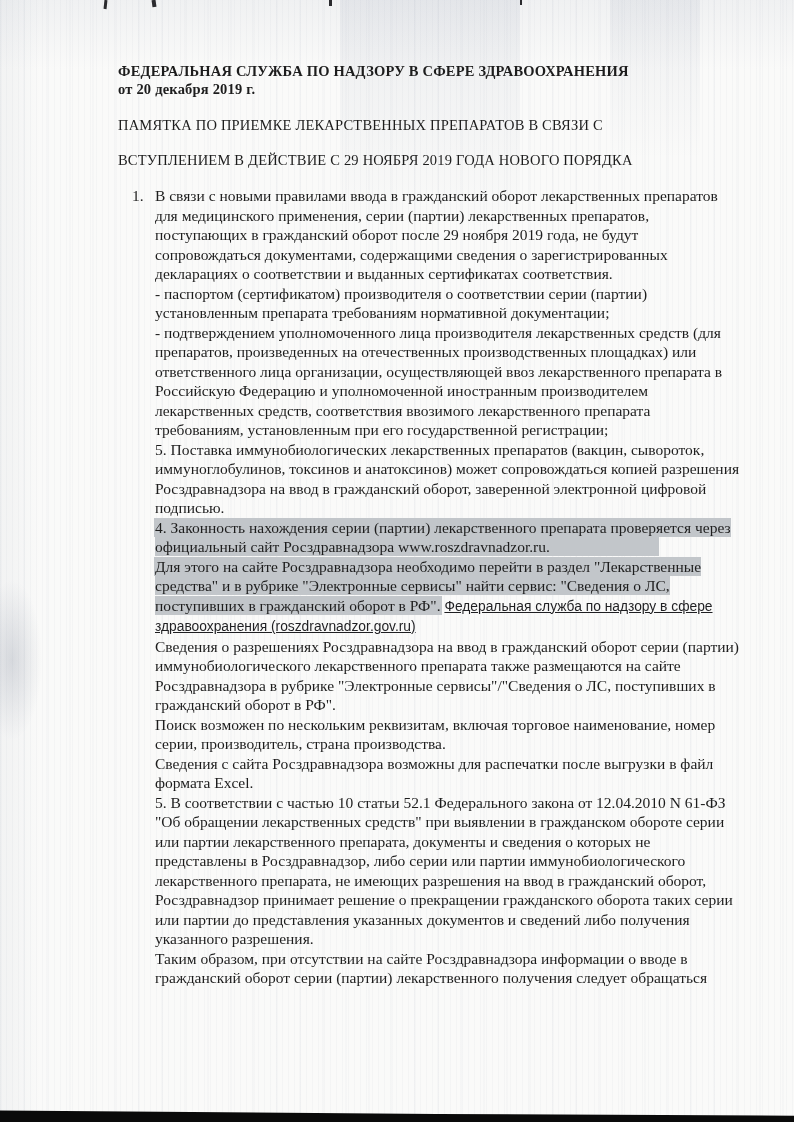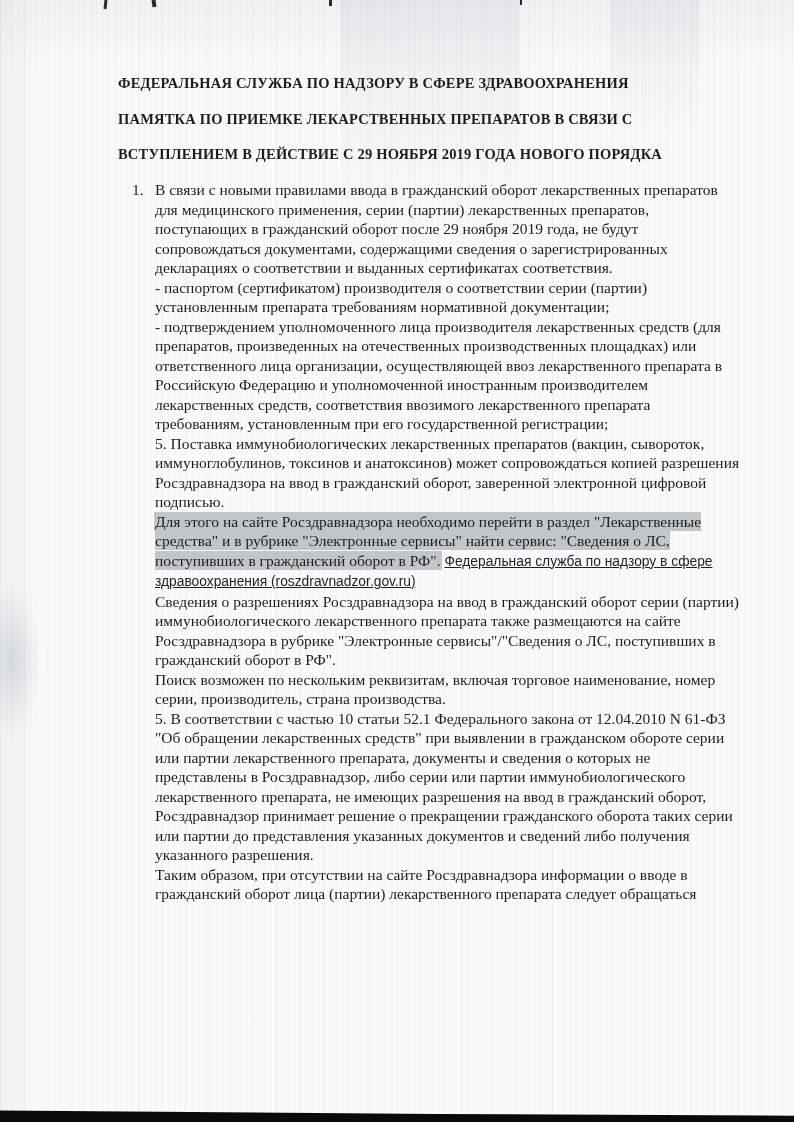--- a/index.html
+++ b/index.html
@@ -39,23 +39,23 @@
   .mark{position:absolute;background:#2a2a2e;pointer-events:none;}
   .mark-1{left:104px;top:0;width:3px;height:9px;transform:rotate(6deg);}
   .mark-2{left:152px;top:0;width:4px;height:7px;transform:rotate(-8deg);}
   .mark-3{left:329px;top:0;width:3px;height:6px;}
   .mark-4{left:520px;top:0;width:2px;height:5px;}
   .bottom-bar{
     position:absolute;left:0;bottom:0;width:794px;height:14px;background:var(--bar);
     clip-path:polygon(0 18%, 55% 42%, 100% 55%, 100% 100%, 0 100%);
   }
   
-  .content{position:absolute;left:118px;top:62px;width:624px;margin-top:12px;}
+  .content{position:absolute;left:118px;top:62px;width:624px;}
   .hdr-line{font-weight:bold;font-size:14.5px;line-height:18px;letter-spacing:0.2px;}
-  .title-line{font-weight:bold;font-size:14.5px;line-height:18px;margin-top:17px;letter-spacing:0.2px;}
+  .title-line{font-weight:normal;font-size:14.5px;line-height:18px;margin-top:17px;letter-spacing:0.2px;}
   .title-block{margin-top:18px;}
   .body-block{margin-top:17px;margin-left:37px;width:585px;font-size:15.5px;line-height:19.5px;}
   .para{position:relative;text-align:left;}
   .list-marker{position:absolute;left:-23px;top:0;}
   .seg-highlight{background:var(--hl);box-shadow:0 0 0 1px var(--hl);}
   .hl-extend .seg-highlight::after{
     content:"";display:inline-block;width:108px;height:13px;
     background:var(--hl);vertical-align:-2px;
   }
   .seg-link{
@@ -75,28 +75,31 @@
 <div class="band-b"></div>
 <div class="edge-smudge"></div>
 <div class="mark mark-1"></div>
 <div class="mark mark-2"></div>
 <div class="mark mark-3"></div>
 <div class="mark mark-4"></div>
 <div class="bottom-bar"></div>
 
 <div class="content">
   <div class="hdr-line">ФЕДЕРАЛЬНАЯ СЛУЖБА ПО НАДЗОРУ В СФЕРЕ ЗДРАВООХРАНЕНИЯ</div>
+  <div class="hdr-line">от 20 декабря 2019 г.</div>
   <div class="title-block">
     <div class="title-line">ПАМЯТКА ПО ПРИЕМКЕ ЛЕКАРСТВЕННЫХ ПРЕПАРАТОВ В СВЯЗИ С</div>
     <div class="title-line">ВСТУПЛЕНИЕМ В ДЕЙСТВИЕ С 29 НОЯБРЯ 2019 ГОДА НОВОГО ПОРЯДКА</div>
   </div>
   <div class="body-block">
       <div class="para"><span class="list-marker">1.</span><span class="seg-normal">В связи с новыми правилами ввода в гражданский оборот лекарственных препаратов для медицинского применения, серии (партии) лекарственных препаратов, поступающих в гражданский оборот после 29 ноября 2019 года, не будут сопровождаться документами, содержащими сведения о зарегистрированных декларациях о соответствии и выданных сертификатах соответствия.</span></div>
       <div class="para"><span class="seg-normal">- паспортом (сертификатом) производителя о соответствии серии (партии) установленным препарата требованиям нормативной документации;</span></div>
       <div class="para"><span class="seg-normal">- подтверждением уполномоченного лица производителя лекарственных средств (для препаратов, произведенных на отечественных производственных площадках) или ответственного лица организации, осуществляющей ввоз лекарственного препарата в Российскую Федерацию и уполномоченной иностранным производителем лекарственных средств, соответствия ввозимого лекарственного препарата требованиям, установленным при его государственной регистрации;</span></div>
       <div class="para"><span class="seg-normal">5. Поставка иммунобиологических лекарственных препаратов (вакцин, сывороток, иммуноглобулинов, токсинов и анатоксинов) может сопровождаться копией разрешения Росздравнадзора на ввод в гражданский оборот, заверенной электронной цифровой подписью.</span></div>
+      <div class="para hl-extend"><span class="seg-highlight">4. Законность нахождения серии (партии) лекарственного препарата проверяется через официальный сайт Росздравнадзора www.roszdravnadzor.ru.</span></div>
       <div class="para"><span class="seg-highlight">Для этого на сайте Росздравнадзора необходимо перейти в раздел "Лекарственные средства" и в рубрике "Электронные сервисы" найти сервис: "Сведения о ЛС, поступивших в гражданский оборот в РФ".</span> <a class="seg-link">Федеральная служба по надзору в сфере здравоохранения (roszdravnadzor.gov.ru)</a></div>
       <div class="para"><span class="seg-normal">Сведения о разрешениях Росздравнадзора на ввод в гражданский оборот серии (партии) иммунобиологического лекарственного препарата также размещаются на сайте Росздравнадзора в рубрике "Электронные сервисы"/"Сведения о ЛС, поступивших в гражданский оборот в РФ".</span></div>
       <div class="para"><span class="seg-normal">Поиск возможен по нескольким реквизитам, включая торговое наименование, номер серии, производитель, страна производства.</span></div>
+      <div class="para"><span class="seg-normal">Сведения с сайта Росздравнадзора возможны для распечатки после выгрузки в файл формата Excel.</span></div>
       <div class="para"><span class="seg-normal">5. В соответствии с частью 10 статьи 52.1 Федерального закона от 12.04.2010 N 61-ФЗ "Об обращении лекарственных средств" при выявлении в гражданском обороте серии или партии лекарственного препарата, документы и сведения о которых не представлены в Росздравнадзор, либо серии или партии иммунобиологического лекарственного препарата, не имеющих разрешения на ввод в гражданский оборот, Росздравнадзор принимает решение о прекращении гражданского оборота таких серии или партии до представления указанных документов и сведений либо получения указанного разрешения.</span></div>
-      <div class="para"><span class="seg-normal">Таким образом, при отсутствии на сайте Росздравнадзора информации о вводе в гражданский оборот лица (партии) лекарственного препарата следует обращаться</span></div>
+      <div class="para"><span class="seg-normal">Таким образом, при отсутствии на сайте Росздравнадзора информации о вводе в гражданский оборот серии (партии) лекарственного получения следует обращаться</span></div>
     </div>
 </div>
 
 </body></html>

